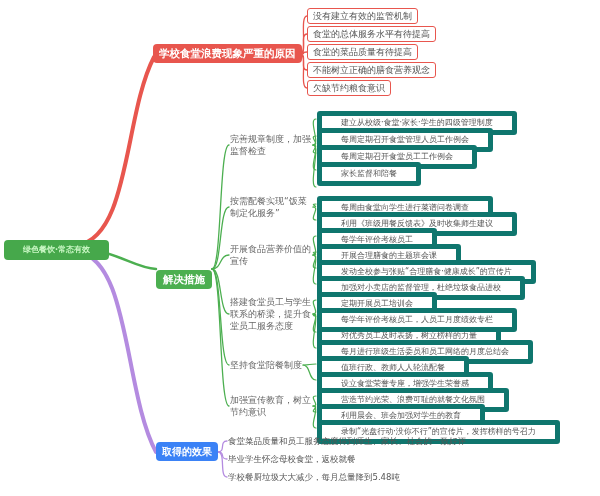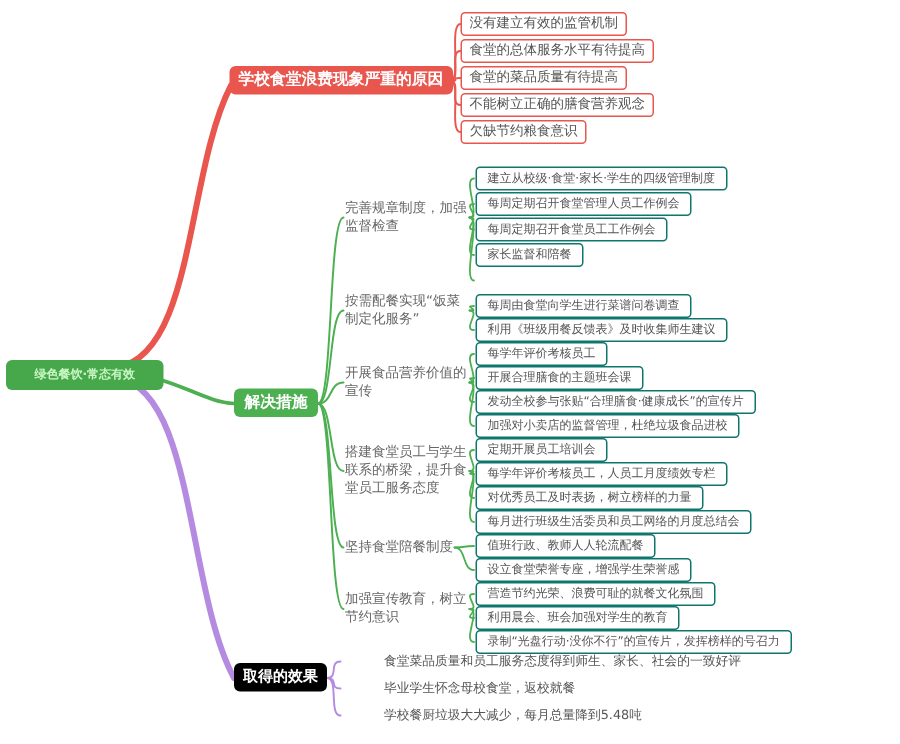--- a/index.html
+++ b/index.html
@@ -7,27 +7,27 @@
           font-family:"DejaVu Sans","Liberation Sans",sans-serif;}
   #wires{position:absolute;left:0;top:0;}
   .nd{position:absolute;white-space:nowrap;box-sizing:border-box;}
   .root-node{background:#46a84b;color:#c9f7c4;font-size:8px;font-weight:bold;
              padding:5px 19px;border-radius:4px;line-height:10px;}
   .cause-main{background:#e8564e;color:#ffffff;font-size:10.5px;font-weight:bold;
               padding:3px 6px;border-radius:4px;line-height:13px;}
   .cause-item{border:1px solid #e8564e;background:#fff;color:#555;font-size:9px;
               padding:1px 5px;border-radius:3px;line-height:12px;}
   .sol-main{background:#4caf50;color:#ffffff;font-size:10.5px;font-weight:bold;
-            padding:3px 7px;border-radius:4px;line-height:13px;}
+            padding:3px 7px;border-radius:4px;line-height:13px;margin-top:11px;}
   .sol-label{color:#666;font-size:9px;line-height:12px;width:82px;white-space:normal;}
-  .leaf{border:1px solid #0f766e;background:#fff;color:#555;font-size:8px;
-        padding:1px 7px;border-radius:3px;line-height:12px;}
-  .effect-main{background:#000000;color:#ffffff;font-size:10px;font-weight:bold;
+  .leaf{border:5px solid #0f766e;background:#fff;color:#555;font-size:8px;
+        padding:1px 19px;border-radius:3px;line-height:12px;}
+  .effect-main{background:#3b82f6;color:#ffffff;font-size:10px;font-weight:bold;
                padding:3px 6px;border-radius:4px;line-height:13px;}
-  .effect-item{color:#555;font-size:8.5px;line-height:12px;margin-left:28px;}
+  .effect-item{color:#555;font-size:8.5px;line-height:12px;}
 </style>
 </head>
 <body>
 
 <div id="canvas">
 
   <svg id="wires" width="600" height="496" viewBox="0 0 600 496">
     <g fill="none" stroke-linecap="round">
 
       <path d="M78,245 C130,236 124,115 154,57" stroke="#e8564e" stroke-width="4"></path>

